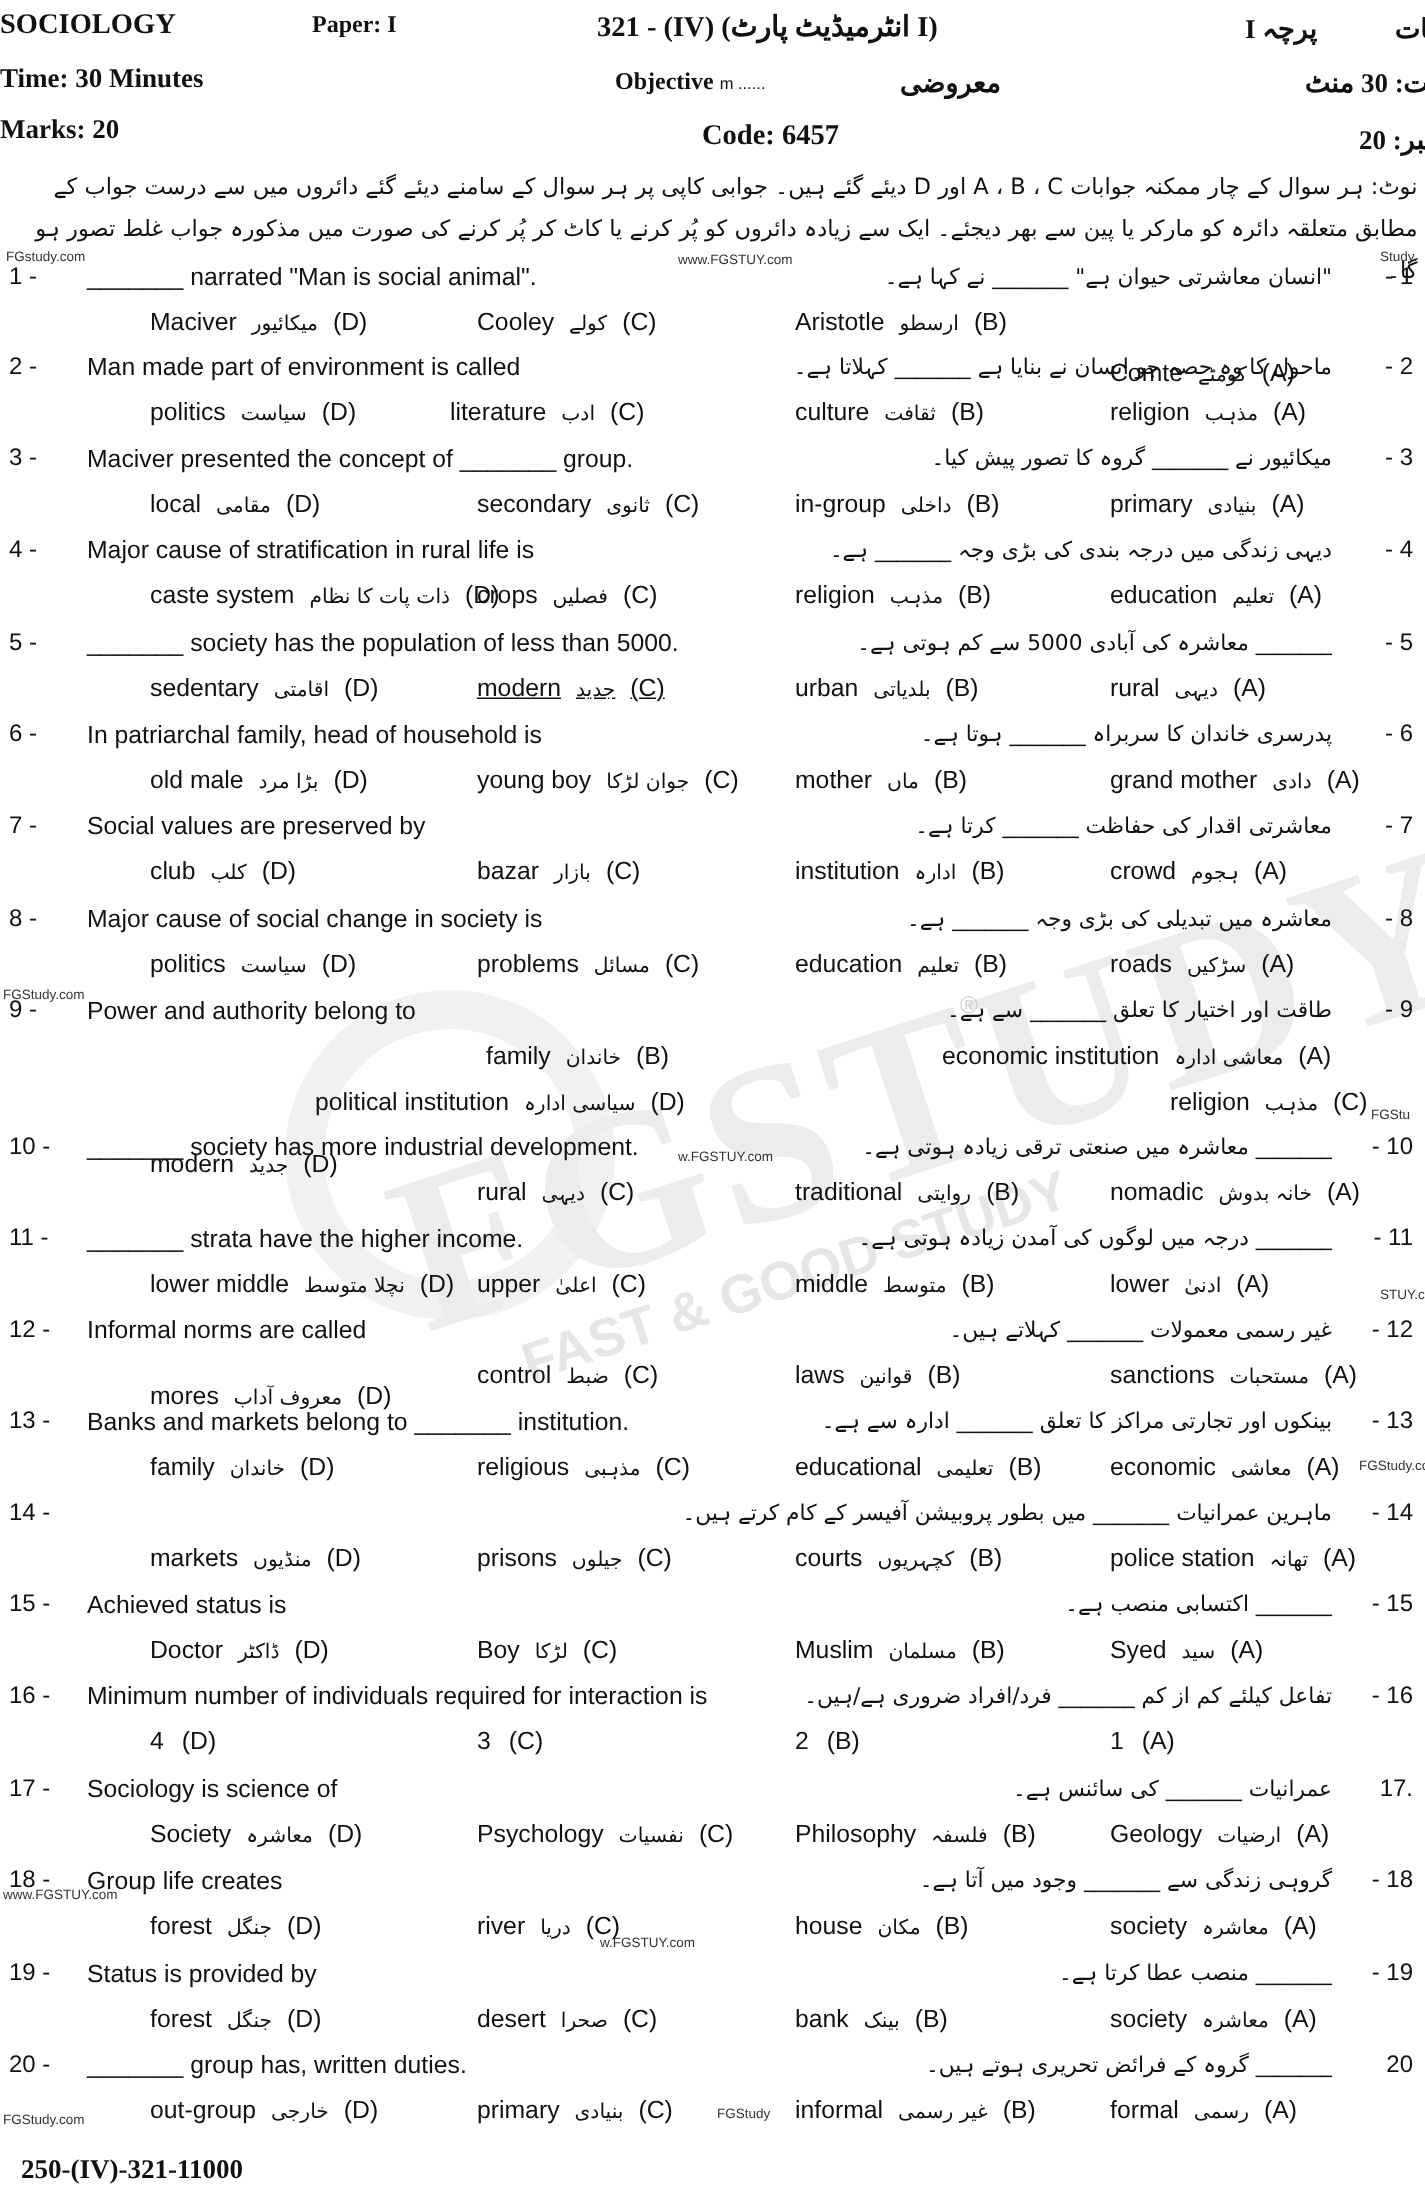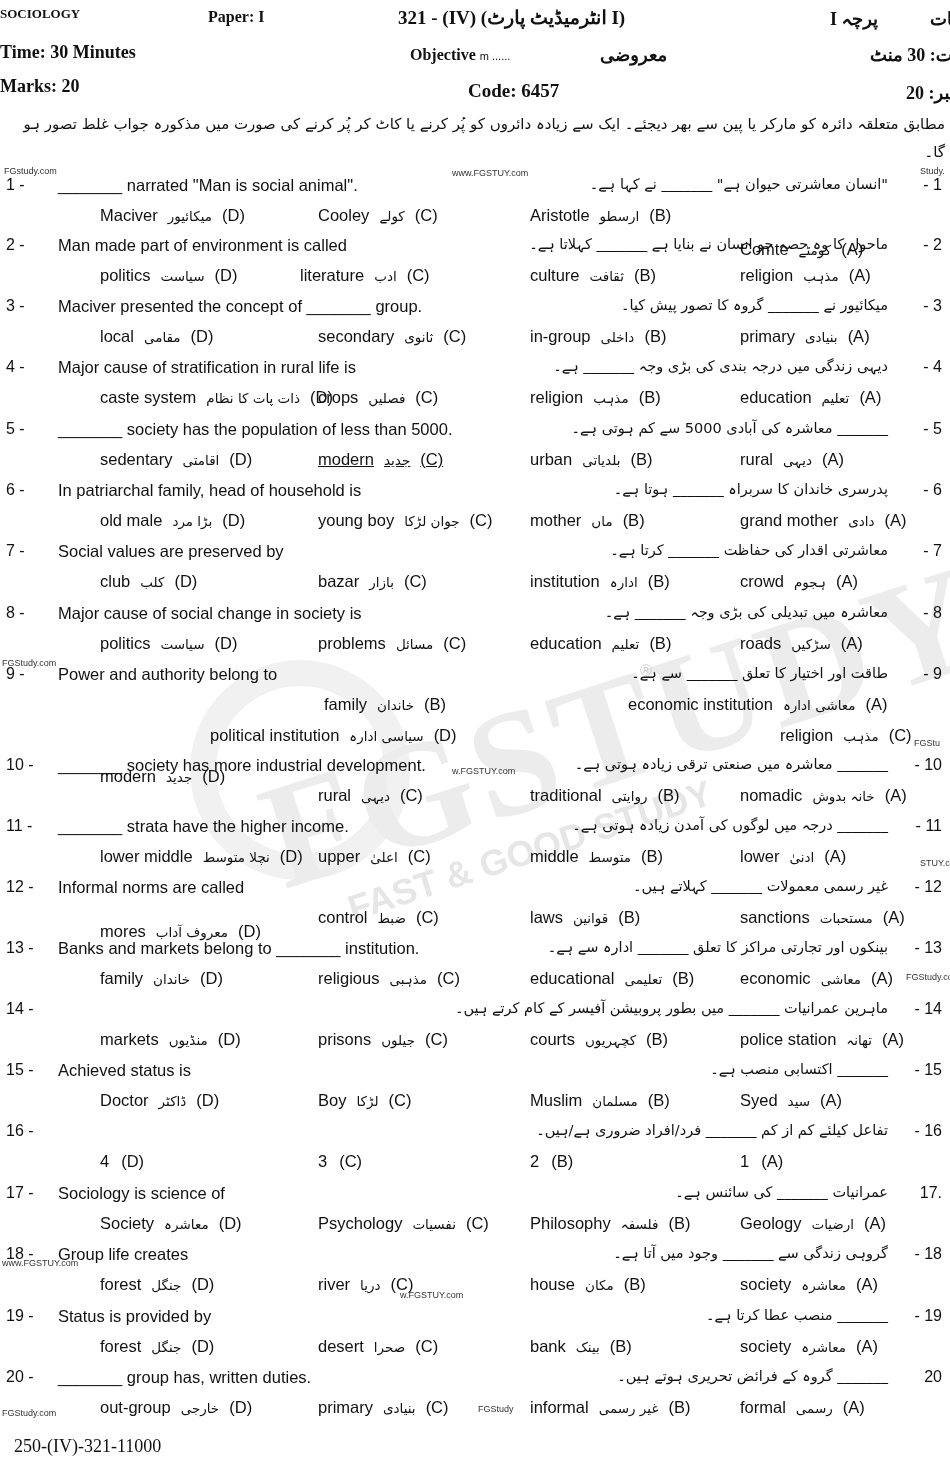--- a/index.html
+++ b/index.html
@@ -24,21 +24,21 @@
   .wm-circle {
     position: absolute; left: 0px; top: 60px; width: 220px; height: 220px;
     border-radius: 50%; border: 26px solid #f1f1f1;
   }
   .wm-reg {
     position: absolute; left: 450px; top: 62px; font-size: 16px; color: #cfcfcf;
   }
 
   .header { position: absolute; left: 0; top: 0; width: 950px; height: 108px; z-index: 1; }
   .hdr { position: absolute; font-family: "Liberation Serif", serif; font-weight: bold; white-space: nowrap; }
-  .h-subject { left: 0px; top: 6px; font-size: 13px; }
+  .h-subject { left: 0px; top: 6px; font-size: 19px; }
   .h-paper { left: 208px; top: 8px; font-size: 16px; }
   .h-code-center { left: 398px; top: 6px; font-size: 19px; direction: ltr; }
   .h-urdu-paper { left: 830px; top: 8px; font-size: 18px; }
   .h-urdu-subject { left: 930px; top: 8px; font-size: 18px; }
   .h-time { left: 0px; top: 42px; font-size: 18px; }
   .h-objective { left: 410px; top: 46px; font-size: 16px; }
   .h-objective small { font-family: "Liberation Sans", sans-serif; font-weight: normal; font-size: 11px; }
   .h-urdu-objective { left: 600px; top: 44px; font-size: 18px; }
   .h-urdu-time { left: 870px; top: 44px; font-size: 18px; }
   .h-marks { left: 0px; top: 76px; font-size: 18px; }
@@ -60,21 +60,21 @@
   .q-urdu { position: absolute; right: 62px; direction: rtl; text-align: right; font-family: "DejaVu Sans", sans-serif; font-size: 14.5px; white-space: nowrap; }
   .q-urdu-num { position: absolute; right: 8px; font-size: 16px; white-space: nowrap; }
 
   .opt { position: absolute; white-space: nowrap; font-size: 16.5px; }
   .opt .en { }
   .opt .ur { font-family: "DejaVu Sans", sans-serif; font-size: 13.5px; margin: 0 10px 0 10px; direction: rtl; unicode-bidi: isolate; }
   .opt .lt { }
 
   .footer {
     position: absolute; left: 14px; top: 1436px; font-family: "Liberation Serif", serif;
-    font-weight: normal; font-size: 18px; z-index: 1;
+    font-weight: bold; font-size: 18px; z-index: 1;
   }
 </style>
 </head>
 <body>
 
 <div class="watermark">
   <div class="wm-circle"></div>
   <div class="wm-big">FGSTUDY</div>
   <div class="wm-sub">FAST &amp; GOOD STUDY</div>
   <div class="wm-reg">®</div>
@@ -94,20 +94,21 @@
   </div>
   <div class="hdr h-urdu-objective" style="direction:rtl;">معروضی</div>
   <div class="hdr h-urdu-time" style="direction:rtl;">وقت: 30 منٹ</div>
 
   <div class="hdr h-marks">Marks: 20</div>
   <div class="hdr h-code">Code: 6457</div>
   <div class="hdr h-urdu-marks" style="direction:rtl;">کل نمبر: 20</div>
 </div>
 
 <div class="instructions">
+  <div>نوٹ: ہر سوال کے چار ممکنہ جوابات A ، B ، C اور D دیئے گئے ہیں۔ جوابی کاپی پر ہر سوال کے سامنے دیئے گئے دائروں میں سے درست جواب کے</div>
   <div>مطابق متعلقہ دائرہ کو مارکر یا پین سے بھر دیجئے۔ ایک سے زیادہ دائروں کو پُر کرنے یا کاٹ کر پُر کرنے کی صورت میں مذکورہ جواب غلط تصور ہو گا۔</div>
 </div>
 
 <span class="tiny-mark" style="left:4px;top:166px;">FGstudy.com</span>
 <span class="tiny-mark" style="left:452px;top:168px;">www.FGSTUY.com</span>
 <span class="tiny-mark" style="left:920px;top:166px;">Study.</span>
 <span class="tiny-mark" style="left:2px;top:658px;">FGStudy.com</span>
 <span class="tiny-mark" style="left:914px;top:738px;">FGStu</span>
 <span class="tiny-mark" style="left:452px;top:766px;">w.FGSTUY.com</span>
 <span class="tiny-mark" style="left:920px;top:858px;">STUY.com</span>
@@ -262,20 +263,21 @@
       <span class="q-text">Achieved status is</span>
       <span class="q-urdu">_______ اکتسابی منصب ہے۔</span>
       <span class="q-urdu-num">- 15</span>
     </div>
     <div class="opt" style="left: 100px; top: 915px;"><span class="en">Doctor</span><span class="ur">ڈاکٹر</span><span class="lt">(D)</span></div>
     <div class="opt" style="left: 318px; top: 915px;"><span class="en">Boy</span><span class="ur">لڑکا</span><span class="lt">(C)</span></div>
     <div class="opt" style="left: 530px; top: 915px;"><span class="en">Muslim</span><span class="ur">مسلمان</span><span class="lt">(B)</span></div>
     <div class="opt" style="left: 740px; top: 915px;"><span class="en">Syed</span><span class="ur">سید</span><span class="lt">(A)</span></div>
     <div class="q-row" style="top: 946px; padding-left: 41px;">
       <span class="q-num">16 -</span>
+      <span class="q-text">Minimum number of individuals required for interaction is</span>
       <span class="q-urdu">تفاعل کیلئے کم از کم _______ فرد/افراد ضروری ہے/ہیں۔</span>
       <span class="q-urdu-num">- 16</span>
     </div>
     <div class="opt" style="left: 100px; top: 976px;"><span class="en">4</span><span style="display:inline-block;width:12px"></span><span class="lt">(D)</span></div>
     <div class="opt" style="left: 318px; top: 976px;"><span class="en">3</span><span style="display:inline-block;width:12px"></span><span class="lt">(C)</span></div>
     <div class="opt" style="left: 530px; top: 976px;"><span class="en">2</span><span style="display:inline-block;width:12px"></span><span class="lt">(B)</span></div>
     <div class="opt" style="left: 740px; top: 976px;"><span class="en">1</span><span style="display:inline-block;width:12px"></span><span class="lt">(A)</span></div>
     <div class="q-row" style="top: 1008px;">
       <span class="q-num">17 -</span>
       <span class="q-text">Sociology is science of</span>

